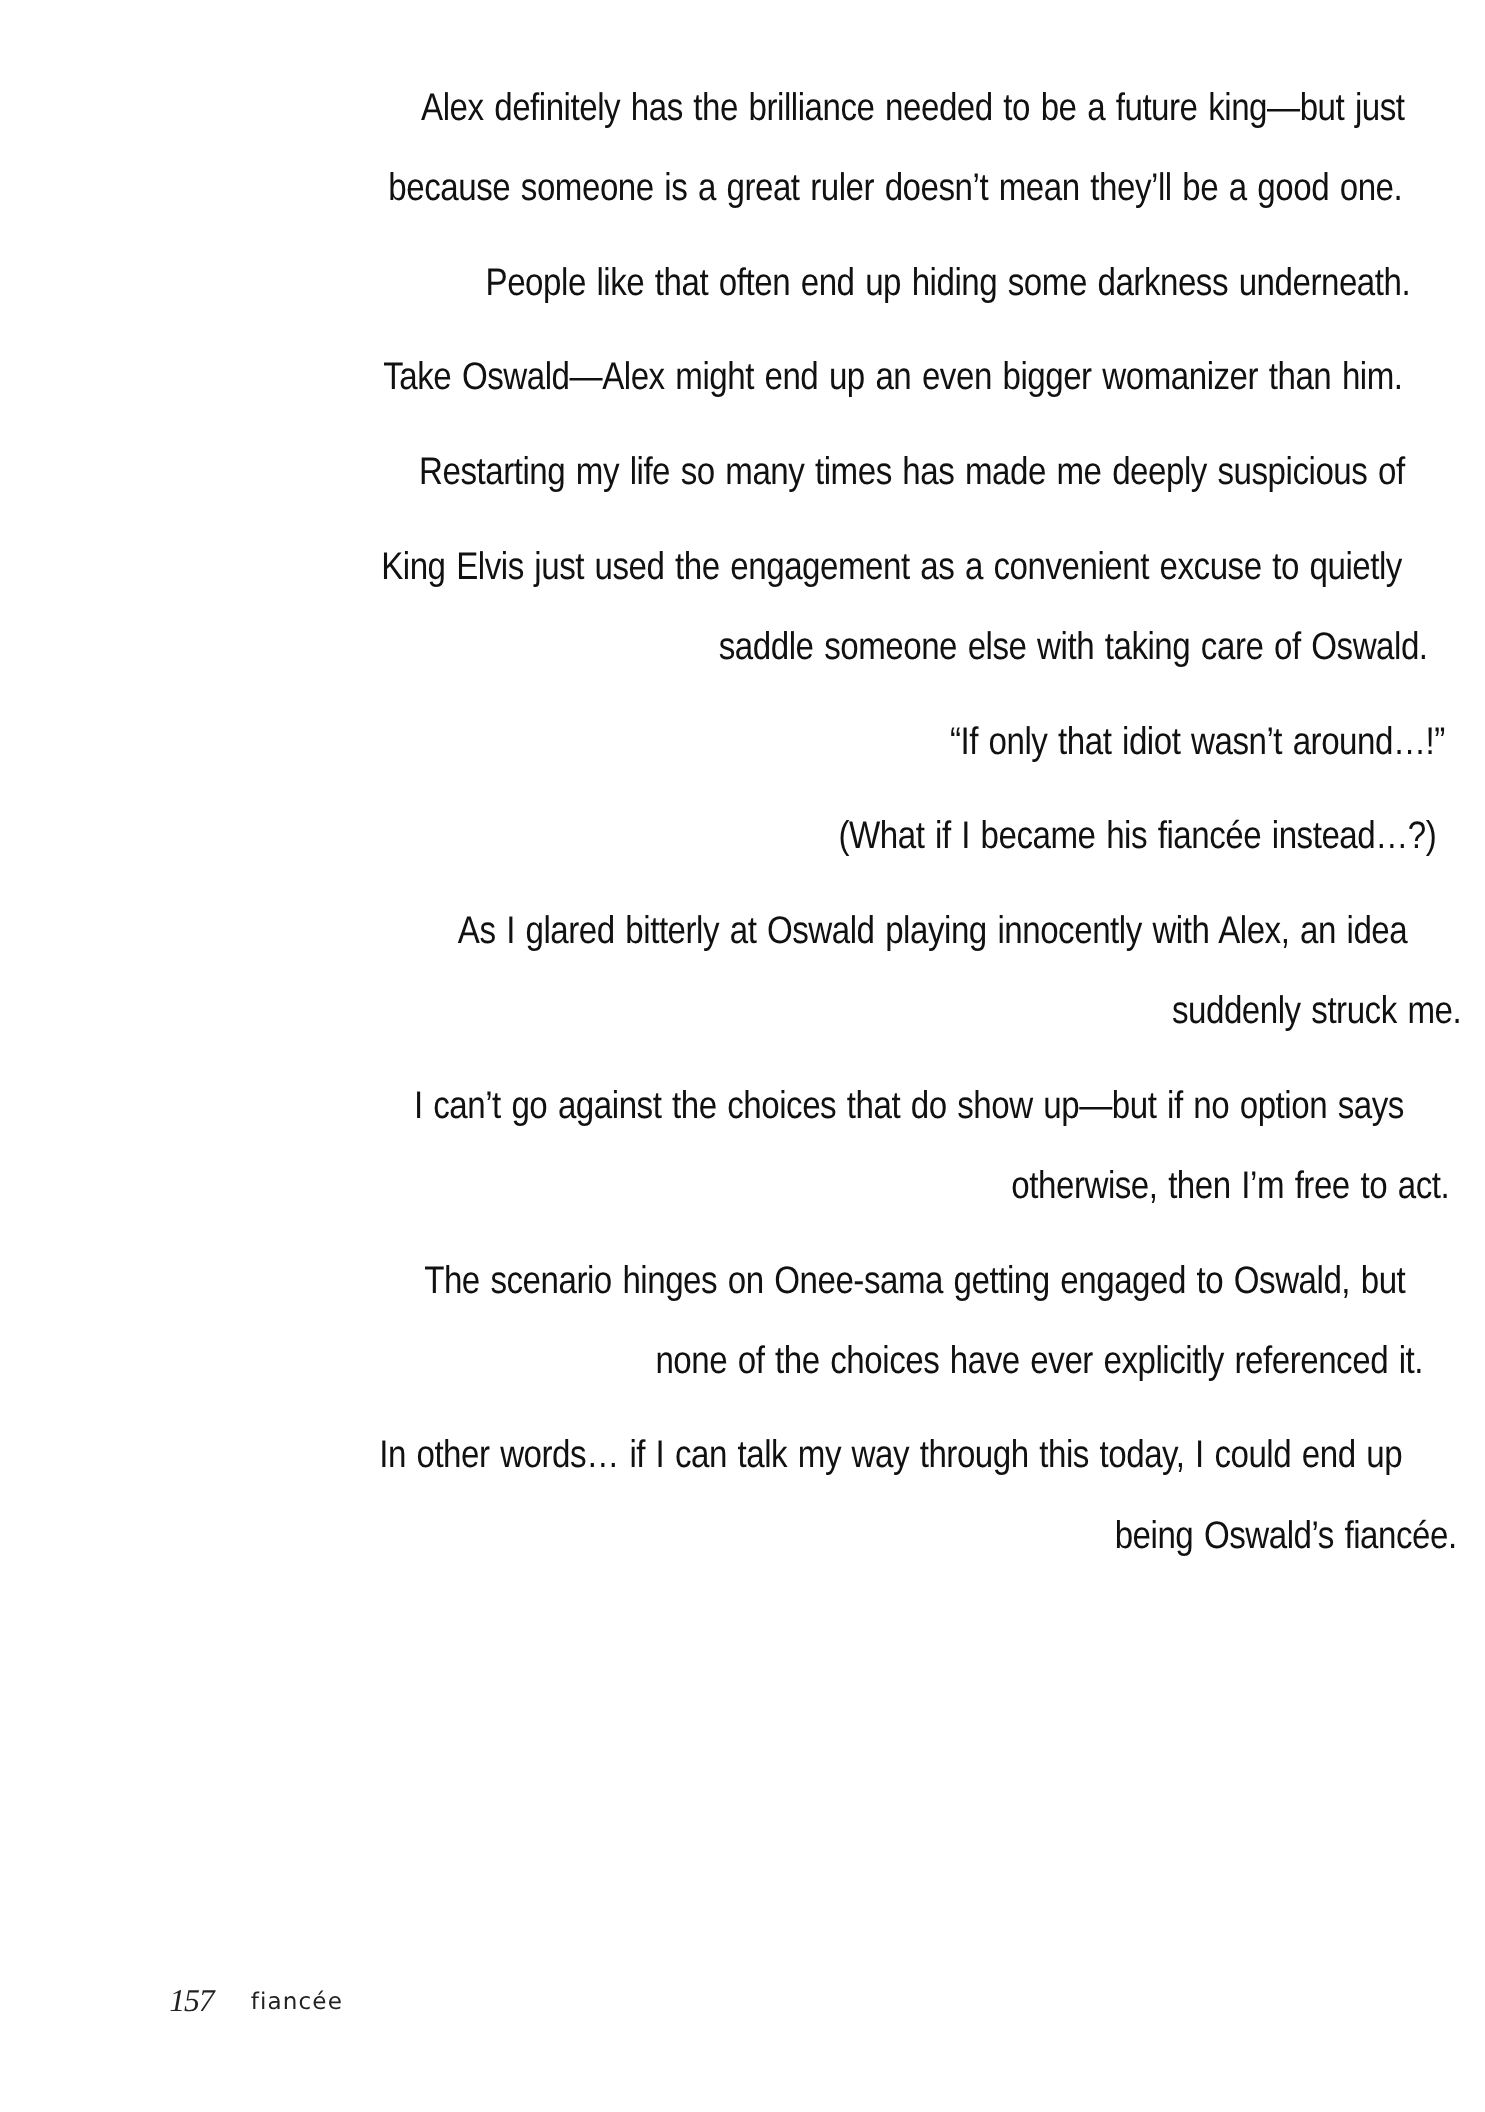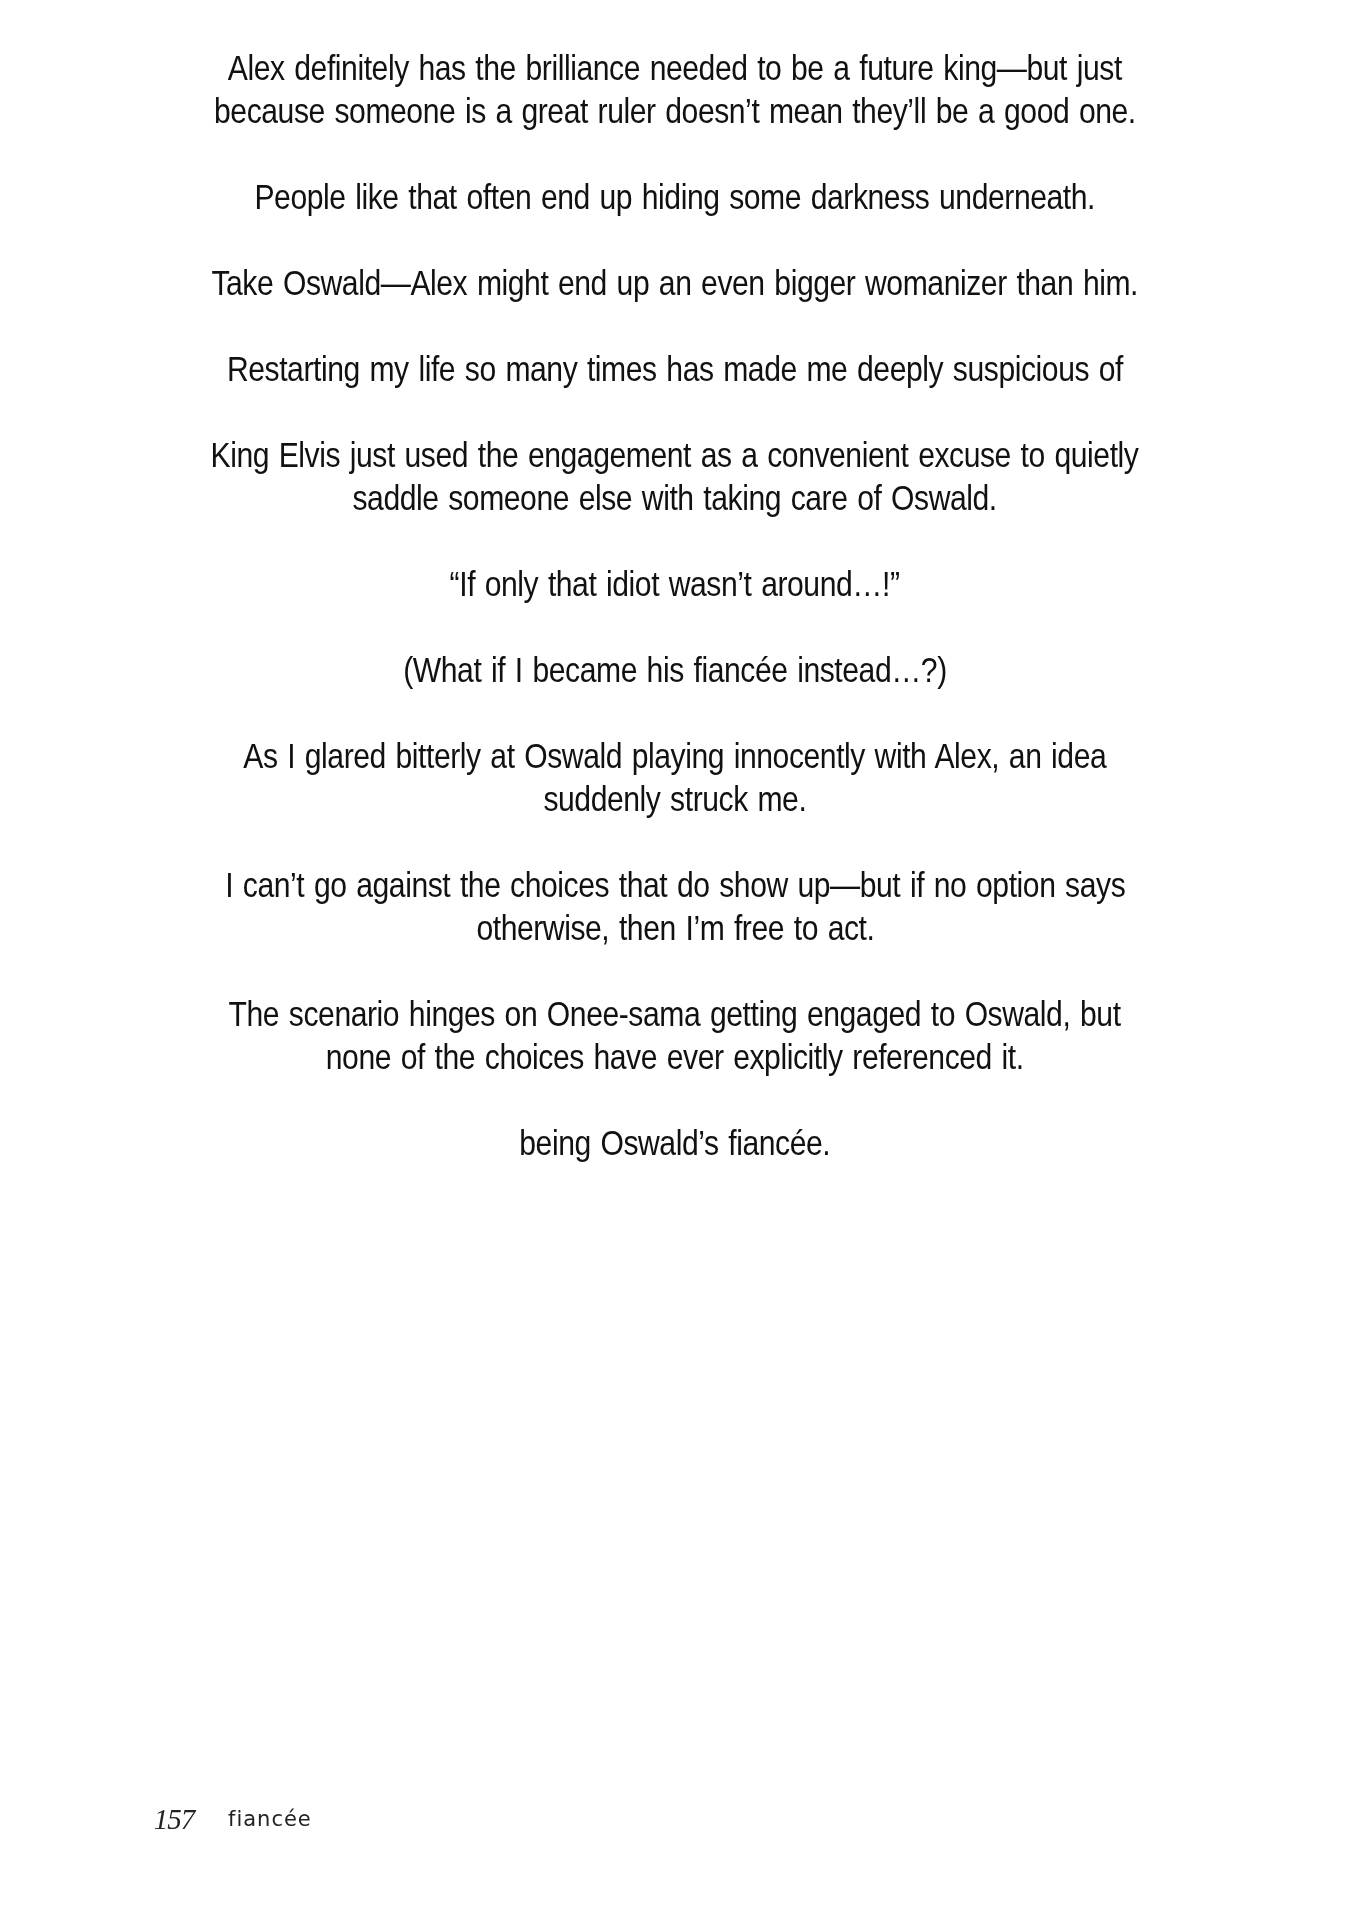--- a/index.html
+++ b/index.html
@@ -20,26 +20,27 @@
       top: 46px;
       width: 1350px;
     }
     .paragraph {
       margin: 0 0 43px 0;
     }
     .line {
       display: block;
       height: 43px;
       line-height: 43px;
-      text-align: center;
+      text-align: right;
       white-space: nowrap;
       font-family: "Liberation Sans", sans-serif;
       font-size: 35px;
       letter-spacing: -0.5px;
       word-spacing: 2px;
+      margin-top: 30px;
     }
     .line > span {
       display: inline-block;
       transform: scaleX(0.86);
       transform-origin: center;
     }
     .footer {
       position: absolute;
       top: 1802px;
       left: 120px;
@@ -96,20 +97,21 @@
   </p>
   <p class="paragraph">
     <span class="line"><span>I can’t go against the choices that do show up—but if no option says</span></span>
     <span class="line"><span>otherwise, then I’m free to act.</span></span>
   </p>
   <p class="paragraph">
     <span class="line"><span>The scenario hinges on Onee-sama getting engaged to Oswald, but</span></span>
     <span class="line"><span>none of the choices have ever explicitly referenced it.</span></span>
   </p>
   <p class="paragraph">
+    <span class="line"><span>In other words… if I can talk my way through this today, I could end up</span></span>
     <span class="line"><span>being Oswald’s fiancée.</span></span>
   </p>
 </main>
 
 <footer class="footer">
   <span class="page-number">157</span>
   <span class="running-title">fiancée</span>
 </footer>
 
 </body></html>

